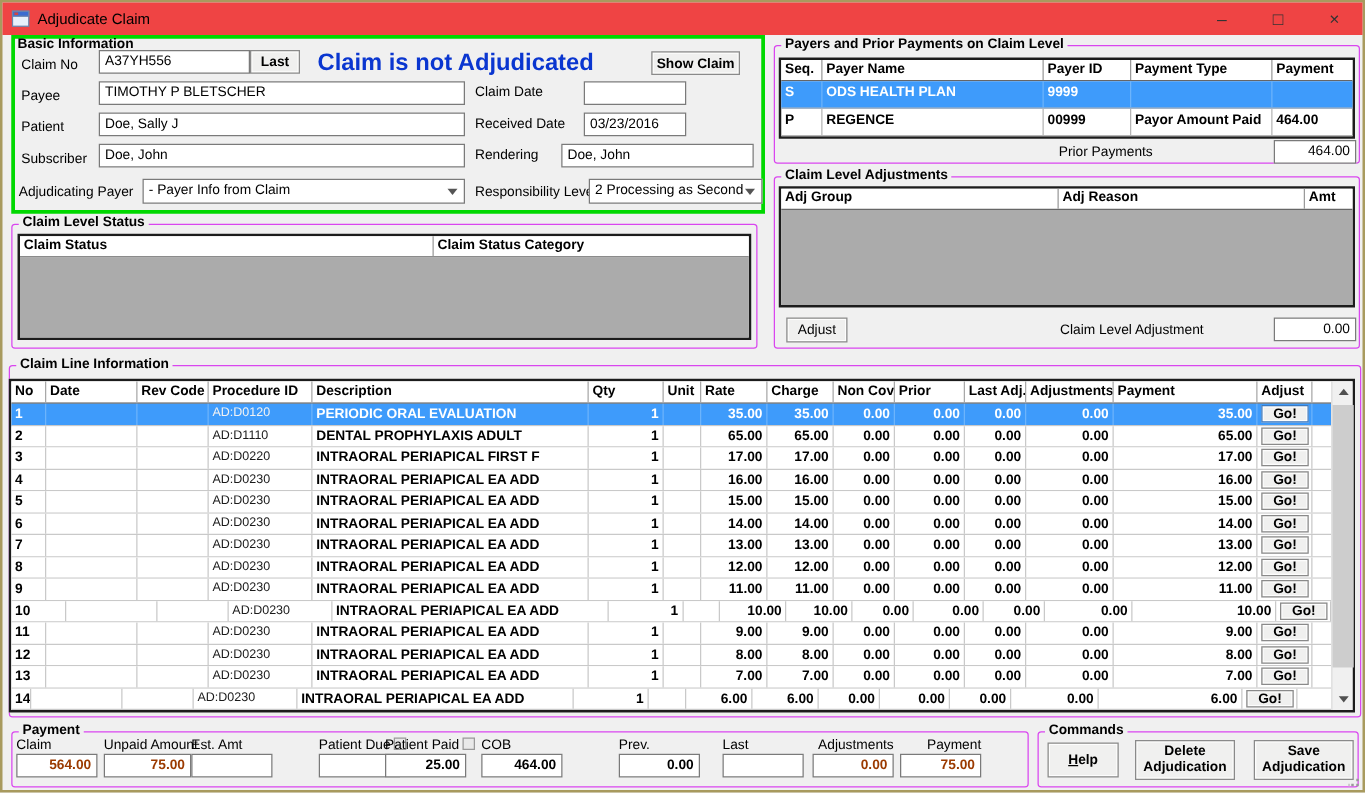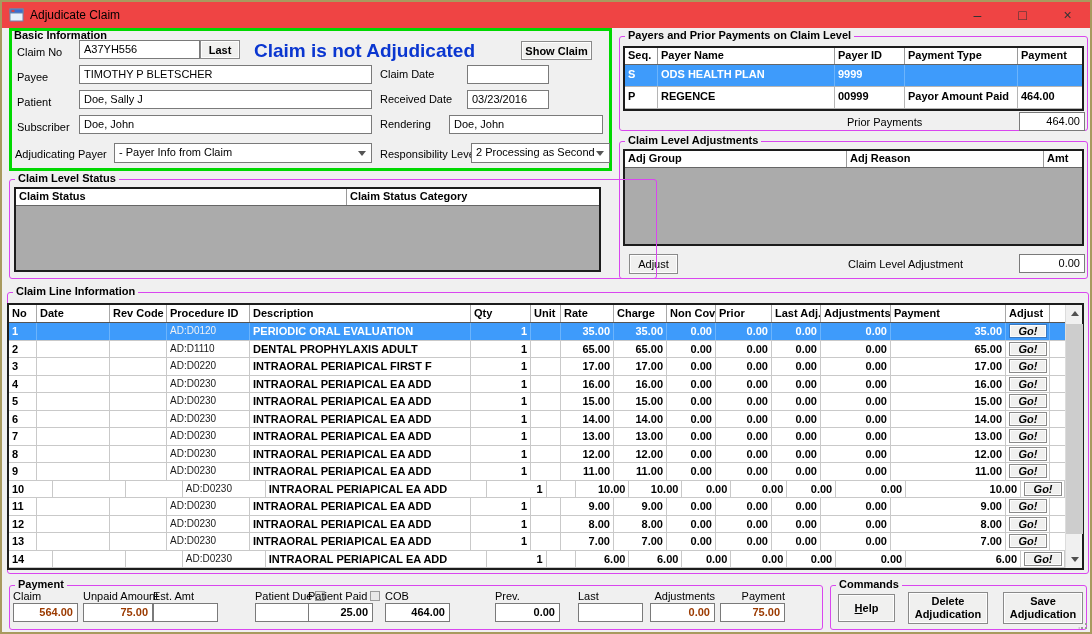--- a/index.html
+++ b/index.html
@@ -48,21 +48,21 @@
   .cl-table { position:absolute; left:5px; top:301px; width:1077px; height:267px; border:2px solid #1c1c1c; background:#fff; }
   .cl-inner { position:absolute; left:0; top:0; right:17px; bottom:0; overflow:hidden; }
   .cl-head { display:flex; height:18px; border-bottom:1px solid #555; background:#fff; }
   .cl-head .hcell { font-weight:bold; padding:2px 2px 0 3px; border-right:1px solid #a8a8a8; white-space:nowrap; overflow:hidden; }
   .cl-row { display:flex; height:17.5px; border-bottom:1px solid #c9c9c9; background:#fff; }
   .cl-row .cell { padding:2px 3px 0 3px; border-right:1px solid #c9c9c9; white-space:nowrap; overflow:hidden; }
   .cl-row.sel { background:#3e9bfb; color:#fff; }
   .cl-row.sel .cell { border-right-color:#6cb4fc; }
   .cell.b, .hcell.b { font-weight:bold; }
   .cell.r { text-align:right; }
-  .cell.c { text-align:right;font-style:italic; }
+  .cell.c { text-align:right; }
   .cell.proc { font-size:10px; color:#1a1a1a; }
   .cl-row.sel .cell.proc { color:#f2f2f2; }
   .go-btn { background:#f0f0ef; border:1px solid #8a8a8a; box-shadow: inset 0 0 0 1px #fdfdfd; font-weight:bold; font-size:11px; width:38px; height:14px; margin:1px auto 0; display:flex; align-items:center; justify-content:center; line-height:12px; }
   .cl-row.sel .go-btn { border-color:#3b79c0; color:#000; }
   
   .vscroll { position:absolute; top:0; right:0; bottom:0; width:17px; background:#f0f0f0; border-left:1px solid #dcdcdc; }
   .sb-arrow { position:absolute; left:0; width:17px; height:17px; display:flex; align-items:center; justify-content:center; }
   .sb-arrow.up { top:0; } .sb-arrow.down { bottom:0; }
   .tri-up { width:0; height:0; border-left:4px solid transparent; border-right:4px solid transparent; border-bottom:5px solid #505050; }
   .tri-down { width:0; height:0; border-left:4px solid transparent; border-right:4px solid transparent; border-top:5px solid #505050; }
@@ -175,21 +175,21 @@
         <div class="hc" style="width:197px">Adj Reason</div>
         <div class="hc" style="width:38px">Amt</div>
       </div>
     <div class="graybody" style="height:76px;"></div>
   </div>
   <div class="btn" style="left:9px; top:112px; width:49px; height:20px; font-weight:normal;">Adjust</div>
   <span class="lbl" style="left:228px; top:116px;">Claim Level Adjustment</span>
   <div class="tbox r" style="left:399px; top:112px; width:66px; height:19px;">0.00</div>
 </div>
 
-<div class="group" style="left:7px; top:177px; width:648px; height:100px;">
+<div class="group" style="left:7px; top:177px; width:597px; height:100px;">
   <span class="group-label">Claim Level Status</span>
   <div class="dtable" style="left:4px; top:7px; width:587px; height:85px;">
     <div class="dhead" id="status-head">
         <div class="hc" style="width:331px">Claim Status</div>
         <div class="hc" style="width:252px">Claim Status Category</div>
       </div>
     <div class="graybody" style="height:64px;"></div>
   </div>
 </div>
 
@@ -457,21 +457,21 @@
           <div class="cell b r" style="width:49px">0.00</div>
           <div class="cell b r" style="width:56px">0.00</div>
           <div class="cell b r" style="width:49px">0.00</div>
           <div class="cell b r" style="width:70px">0.00</div>
           <div class="cell b r" style="width:115px">7.00</div>
           <div class="cell c" style="width:44px; padding-top:0;">
             <div class="go-btn">Go!</div>
           </div>
         </div>
         <div class="cl-row">
-          <div class="cell b" style="width:44px">14</div>
+          <div class="cell b" style="width:16px">14</div>
           <div class="cell " style="width:73px"></div>
           <div class="cell " style="width:57px"></div>
           <div class="cell proc" style="width:83px">AD:D0230</div>
           <div class="cell b" style="width:221px">INTRAORAL PERIAPICAL EA ADD</div>
           <div class="cell b r" style="width:60px">1</div>
           <div class="cell " style="width:30px"></div>
           <div class="cell b r" style="width:53px">6.00</div>
           <div class="cell b r" style="width:53px">6.00</div>
           <div class="cell b r" style="width:49px">0.00</div>
           <div class="cell b r" style="width:56px">0.00</div>

